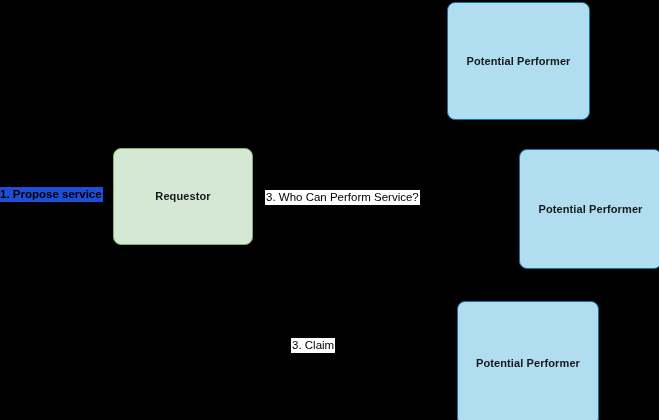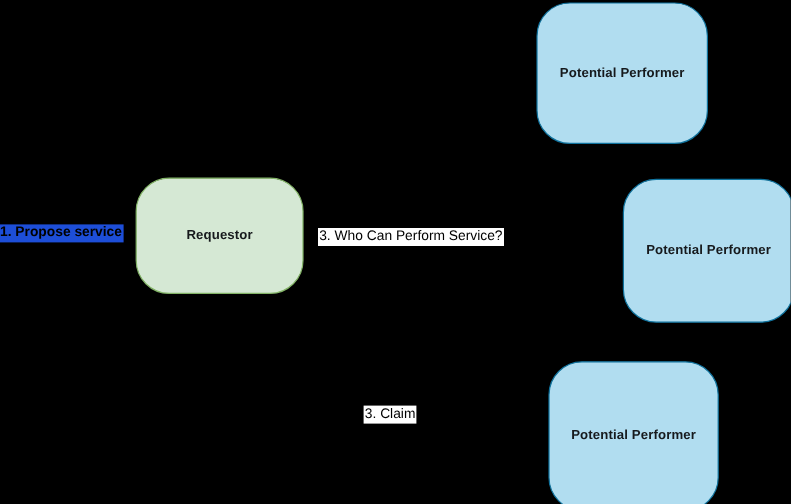--- a/index.html
+++ b/index.html
@@ -15,21 +15,21 @@
     background: #000000;
     overflow: hidden;
     font-family: "Liberation Sans", sans-serif;
     -webkit-font-smoothing: antialiased;
   }
 
   
   .node {
     position: absolute;
     box-sizing: border-box;
-    border-radius: 28px;
+    border-radius: 8px;
     border-style: solid;
     border-width: 1px;
     display: flex;
     align-items: center;
     justify-content: center;
     text-align: left;
   }
   .node-label {
     font-size: 11px;
     font-weight: bold;
@@ -78,21 +78,21 @@
   }
   .edge-label-1 {
     left: -1px;
     top: 187px;
   }
   .edge-label-2 {
     left: 265px;
     top: 190px;
   }
   .edge-label-3 {
-    left: 303px;
+    left: 291px;
     top: 338px;
   }
 </style>
 </head>
 <body style="background-color: rgb(0, 0, 0);">
 
 <div id="canvas" style="background-color: rgb(0, 0, 0);">
 
   <div class="node node-requestor" style="background-color: rgb(213, 232, 212); border-color: rgb(130, 179, 102);">
     <span class="node-label" style="color: rgb(22, 25, 28);">Requestor</span>

